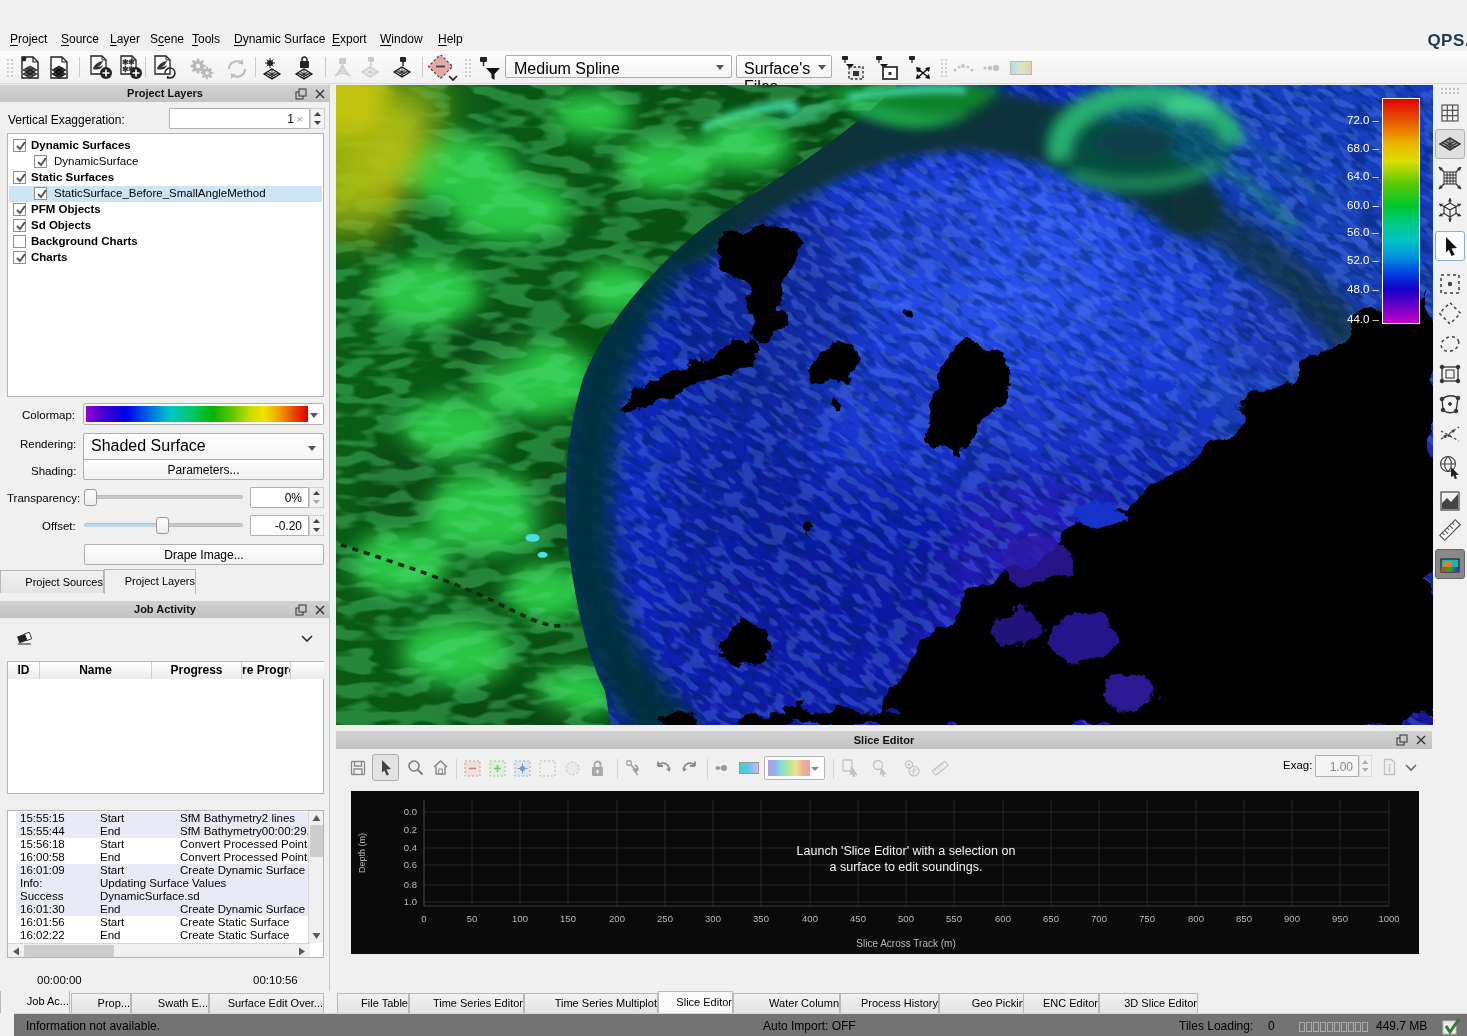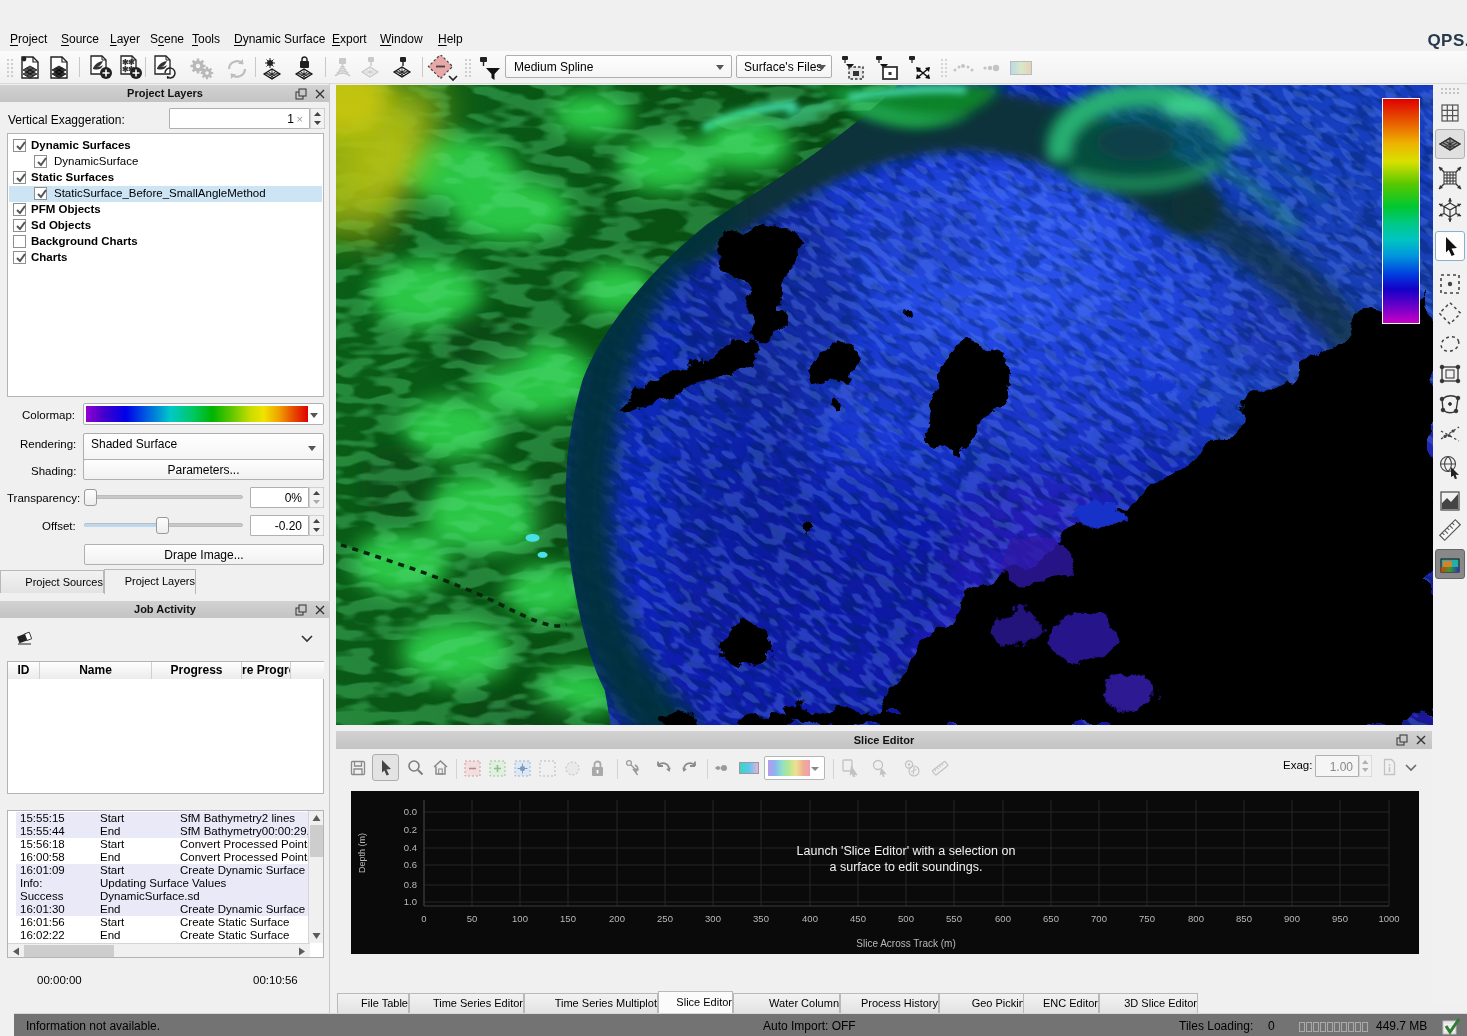--- a/index.html
+++ b/index.html
@@ -15,21 +15,21 @@
 
 
 #menubar { position:absolute; left:0; top:28px; width:1467px; height:23px; background:#f0f0f0; font-size:12px; color:#000; }
 .mitem { position:absolute; top:4px; }
 .mitem u { text-decoration:underline; text-underline-offset:2px; }
 #qps { position:absolute; right:-3px; top:3px; font-size:17px; font-weight:bold; color:#27394a; letter-spacing:0.5px; }
 
 
 #toolbar { position:absolute; left:0; top:51px; width:1467px; height:33px; background:linear-gradient(#fbfbfb,#f1f1f1); border-bottom:1px solid #d9d9d9; }
 .tsep { position:absolute; top:6px; width:1px; height:20px; background:#c9c9c9; }
-.combo { position:absolute; background:linear-gradient(#ffffff,#f4f4f4); border:1px solid #adadad; border-radius:2px; font-size:12px; color:#000; }
+.combo { position:absolute; background:linear-gradient(#ffffff,#f4f4f4); border:1px solid #adadad; border-radius:2px; font-size:16px; color:#000; }
 .combo .arr { position:absolute; right:7px; top:50%; margin-top:-2px; width:0; height:0; border-left:4px solid transparent; border-right:4px solid transparent; border-top:5px solid #555; }
 
 
 #leftdock { position:absolute; left:0; top:84px; width:330px; height:929px; background:#f0f0f0; border-right:1px solid #c8c8c8; }
 .docktitle { position:absolute; left:0; width:330px; height:17px; background:linear-gradient(#d2d2d2,#c3c3c3); font-size:11px; font-weight:bold; text-align:center; line-height:17px; color:#111; }
 .dockbtns { position:absolute; right:4px; top:3px; }
 .label { font-size:11.5px; color:#000; }
 .spin { position:absolute; background:#fff; border:1px solid #b0b0b0; border-radius:1px; font-size:12px; text-align:right; }
 .spinarrows { position:absolute; width:15px; }
 .treebox { position:absolute; left:7px; top:49px; width:317px; height:264px; background:#fff; border:1px solid #b4b4b4; }
@@ -529,20 +529,26 @@
       <div class="abs" style="left:16px;top:1px;width:90px;height:12px;background:#cdcdcd;border-radius:1px;"></div>
       <svg class="abs" style="right:4px;top:3px" width="8" height="9">
             <path d="M1 0.5 L7 4.5 L1 8.5 z" fill="#5a5a5a"></path>
           </svg>
     </div>
   </div>
   <div class="label abs" style="left:37px;top:890px">00:00:00</div>
   <div class="label abs" style="left:253px;top:890px">00:10:56</div>
 </div>
 
+<div id="lefttabs">
+  <div class="tab active" style="left:0px;top:0px;width:70px;height:22px;line-height:21px;border-top:none;background:#f0f0f0;">Job Ac...</div>
+  <div class="tab" style="left:71px;top:2px;width:60px;height:20px;line-height:19px;">Prop...</div>
+  <div class="tab" style="left:131px;top:2px;width:78px;height:20px;line-height:19px;">Swath E...</div>
+  <div class="tab" style="left:209px;top:2px;width:115px;height:20px;line-height:19px;">Surface Edit Over...</div>
+</div>
 
 <div id="map">
 <svg width="1097" height="640" viewBox="0 0 1094 643" preserveAspectRatio="none">
 <defs>
   <linearGradient id="seabase" x1="0" y1="0" x2="1" y2="1">
     <stop offset="0" stop-color="#0d2cb0"></stop>
     <stop offset="0.45" stop-color="#112cc4"></stop>
     <stop offset="0.8" stop-color="#131ca8"></stop>
     <stop offset="1" stop-color="#1c1698"></stop>
   </linearGradient>
@@ -717,20 +723,30 @@
     <ellipse cx="792" cy="610" rx="26" ry="20" fill="#3a1eb8" opacity="0.8"></ellipse>
     <ellipse cx="680" cy="545" rx="26" ry="18" fill="#2d17a4" opacity="0.75"></ellipse>
     <ellipse cx="764" cy="432" rx="26" ry="12" fill="#1830c8"></ellipse>
     <ellipse cx="820" cy="300" rx="18" ry="10" fill="#1838d0"></ellipse>
     <ellipse cx="870" cy="330" rx="14" ry="8" fill="#1535c8"></ellipse>
   </g>
 </g>
 </svg>
 
 <div class="abs" style="left:1046px;top:13px;width:38px;height:226px;background:linear-gradient(#e00000 0%,#e85800 10%,#eeb400 20%,#d8e000 28%,#58c800 38%,#00c830 48%,#00c88a 56%,#00c4c4 63%,#0096dc 70%,#0040e0 78%,#1400c8 85%,#6400c8 92%,#c800c8 100%);border:1px solid #fff;"></div>
+<div class="abs" style="left:975px;top:0;width:68px;height:260px;color:#fff;font-size:11.5px;text-align:right;">
+  <span class="abs" style="right:0;top:29px">72.0&nbsp;–</span>
+  <span class="abs" style="right:0;top:57px">68.0&nbsp;–</span>
+  <span class="abs" style="right:0;top:85px">64.0&nbsp;–</span>
+  <span class="abs" style="right:0;top:114px">60.0&nbsp;–</span>
+  <span class="abs" style="right:0;top:141px">56.0&nbsp;–</span>
+  <span class="abs" style="right:0;top:169px">52.0&nbsp;–</span>
+  <span class="abs" style="right:0;top:198px">48.0&nbsp;–</span>
+  <span class="abs" style="right:0;top:228px">44.0&nbsp;–</span>
+</div>
 </div>
 
 <div id="righttools">
   <svg class="abs" style="left:7px;top:2px" width="20" height="8" viewBox="0 0 20 8">
         <g fill="#b5b5b5">
           <circle cx="2" cy="2" r="1"></circle>
           <circle cx="6" cy="2" r="1"></circle>
           <circle cx="10" cy="2" r="1"></circle>
           <circle cx="14" cy="2" r="1"></circle>
           <circle cx="18" cy="2" r="1"></circle>

